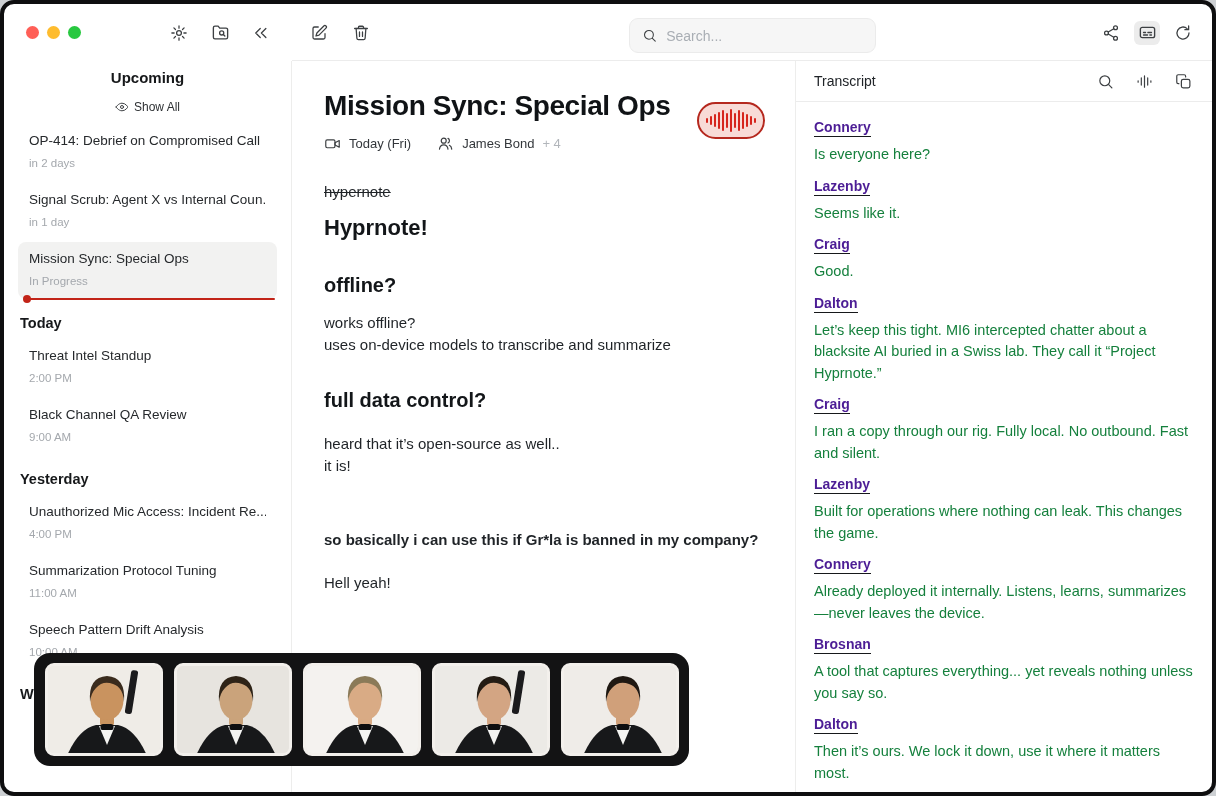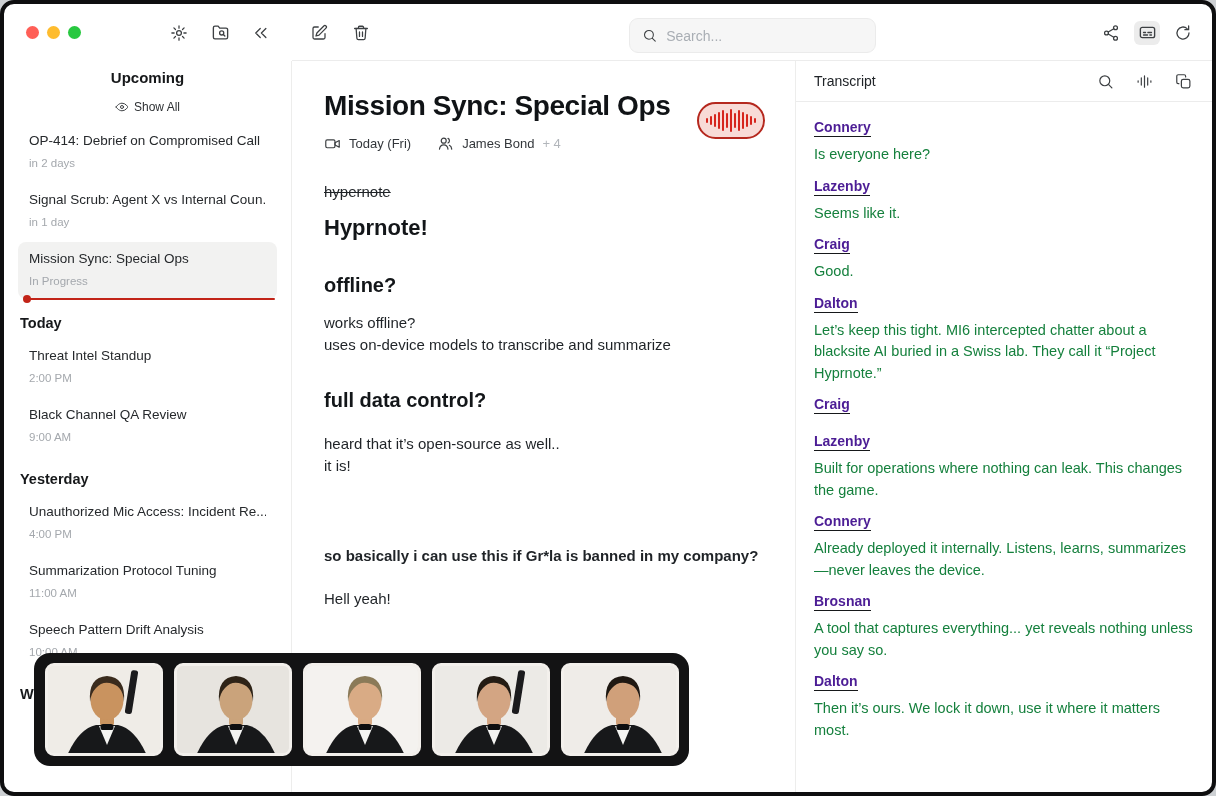--- a/index.html
+++ b/index.html
@@ -52,21 +52,21 @@
   .meta-gap { width:10px; }
   .record-pill { margin-left:auto; margin-top:11px; width:68px; height:37px; border-radius:999px;
     background:#f8dbd7; border:2px solid #b5281e; display:flex; align-items:center; justify-content:center; gap:2px; cursor:default; flex:0 0 auto; }
   .record-pill .bar { width:2px; border-radius:2px; background:#d6251d; }
   .note-body { padding:0 28px 0 32px; color:#1f2327; }
   .nb-strike { margin-top:31px; font-size:15px; text-decoration:line-through; }
   .nb-h2 { margin-top:15px; font-size:22px; font-weight:700; color:#131619; }
   .nb-h3 { margin-top:33px; font-size:20px; font-weight:700; color:#131619; }
   .nb-p { margin-top:15px; font-size:15px; line-height:22px; }
   .nb-p.gap { margin-top:21px; }
-  .nb-p.big-gap { margin-top:68px; }
+  .nb-p.big-gap { margin-top:52px; }
   .nb-p.bold { font-weight:700; }
 
   
   .tr-head { height:41px; flex:0 0 41px; border-bottom:1px solid #ececec; display:flex; align-items:center; padding:0 16px 0 18px; }
   .tr-title { font-size:14px; font-weight:500; color:#202428; }
   .tr-icons { margin-left:auto; display:flex; gap:13px; align-items:center; color:#2e3134; }
   .tr-body { padding:16px 18px 0 18px; overflow:hidden; }
   .t-entry { margin-bottom:11px; }
   .t-speaker { display:inline-block; font-size:14px; font-weight:700; color:#4c1d95;
     border-bottom:1.5px solid #16181a; padding-bottom:1px; margin-bottom:7px; cursor:default; }
@@ -306,20 +306,21 @@
           <div class="t-entry">
             <div><span class="t-speaker">Craig</span></div>
             <div class="t-text">Good.</div>
           </div>
           <div class="t-entry">
             <div><span class="t-speaker">Dalton</span></div>
             <div class="t-text">Let’s keep this tight. MI6 intercepted chatter about a blacksite AI buried in a Swiss lab. They call it “Project Hyprnote.”</div>
           </div>
           <div class="t-entry">
             <div><span class="t-speaker">Craig</span></div>
+            <div class="t-text">I ran a copy through our rig. Fully local. No outbound. Fast and silent.</div>
           </div>
           <div class="t-entry">
             <div><span class="t-speaker">Lazenby</span></div>
             <div class="t-text">Built for operations where nothing can leak. This changes the game.</div>
           </div>
           <div class="t-entry">
             <div><span class="t-speaker">Connery</span></div>
             <div class="t-text">Already deployed it internally. Listens, learns, summarizes—never leaves the device.</div>
           </div>
           <div class="t-entry">

